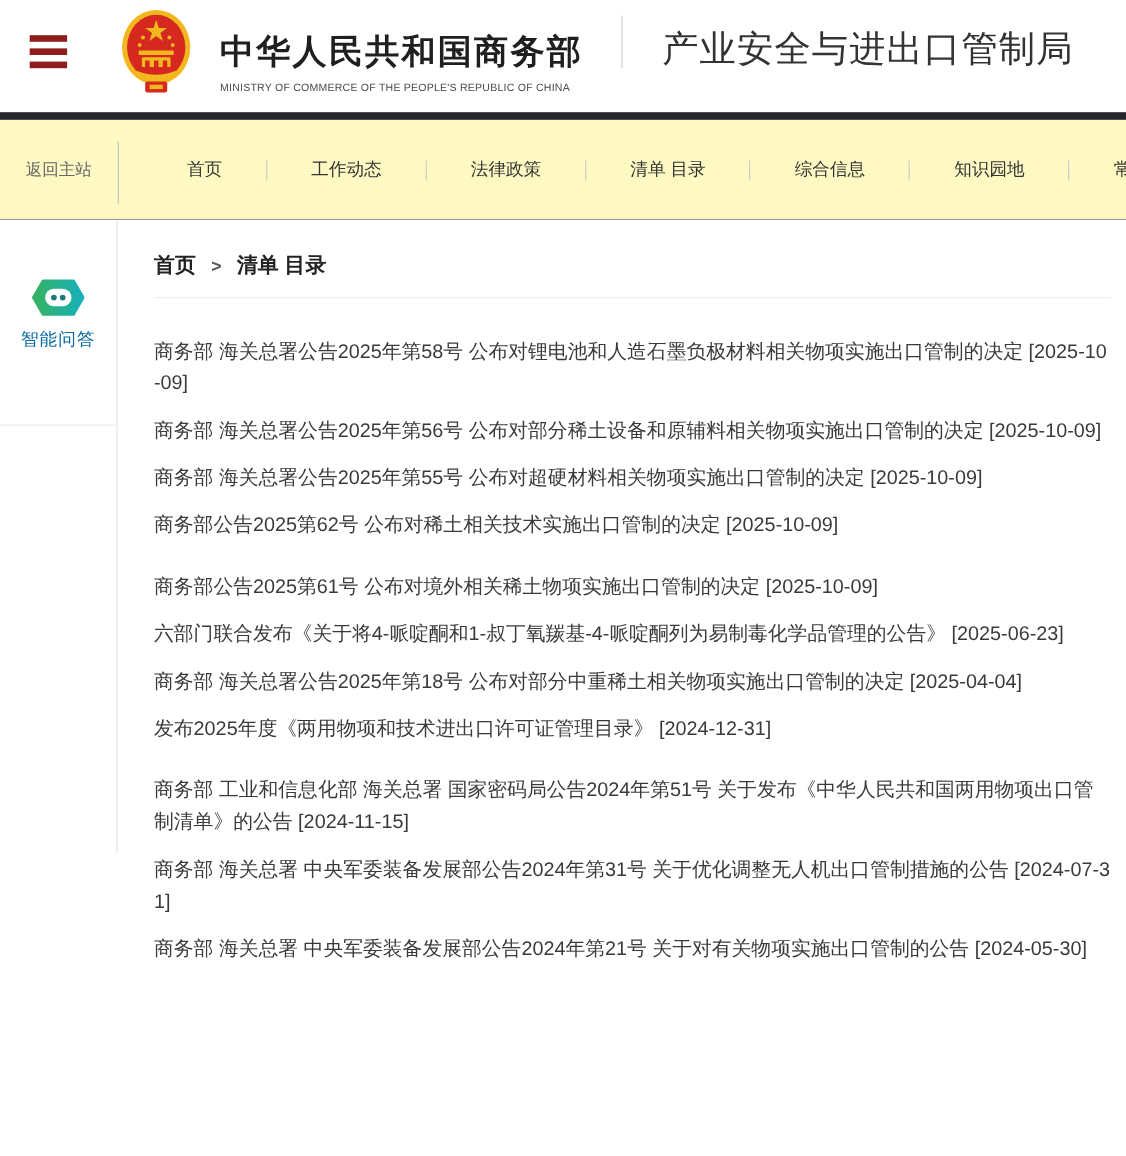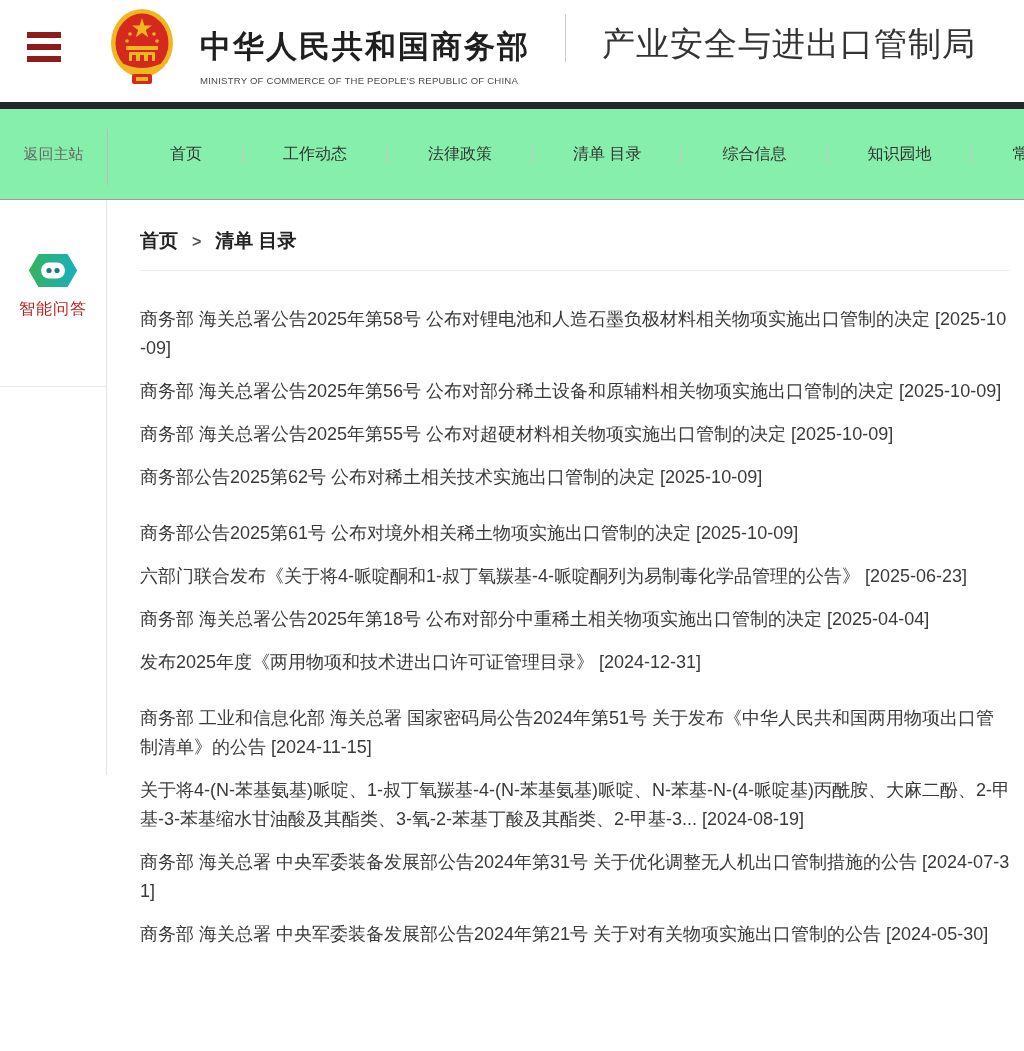--- a/index.html
+++ b/index.html
@@ -19,38 +19,38 @@
   .ministry-en { margin-top: 7px; font-size: 9.6px; color: #4a4a4a; letter-spacing: 0.2px; white-space: nowrap; }
   .header-divider { position: absolute; left: 565px; top: 14px; width: 1px; height: 48px; background: #ccc; }
   .bureau-title { position: absolute; left: 602px; top: 22px; font-size: 33px; font-weight: 500;
     color: #333; letter-spacing: 1px; white-space: nowrap; cursor: pointer; text-align: center; }
 
   
   .dark-bar { position: absolute; left: 0; top: 102px; width: 1024px; height: 7px; background: #27272b; }
 
   
   .navbar { position: absolute; left: 0; top: 109px; width: 1024px; height: 91px;
-    background: #86efac; border-bottom: 1px solid #9c9c9c; }
+    background: #fef9c3; border-bottom: 1px solid #9c9c9c; }
   .back-home { position: absolute; left: 0; top: 0; width: 107px; height: 91px;
     display: flex; align-items: center; justify-content: center;
     font-size: 15px; color: #666; cursor: pointer; }
   .nav-long-divider { position: absolute; left: 107px; top: 20px; width: 1px; height: 56px; background: #bbb; }
   .nav-items { position: absolute; left: 108px; top: 0; width: 916px; height: 91px;
     display: flex; align-items: center; overflow: hidden; white-space: nowrap; }
   .nav-item { font-size: 16px; color: #333; margin: 0 40px; cursor: pointer; flex: 0 0 auto; }
   .nav-item:first-child { margin-left: 62px; }
   .nav-sep { width: 1px; height: 18px; background: #c9c9c9; flex: 0 0 auto; }
 
   
   .sidebar { position: absolute; left: 0; top: 200px; width: 107px; height: 575px;
     border-right: 1px solid #e2e2e2; }
   .qa-cell { width: 100%; height: 187px; border-bottom: 1px solid #e8e8e8;
     display: flex; flex-direction: column; align-items: center; cursor: pointer; }
   .qa-icon { margin-top: 52px; width: 48px; height: 37px; }
-  .qa-label { margin-top: 10px; font-size: 16px; color: #b91c1c; letter-spacing: 1px; }
+  .qa-label { margin-top: 10px; font-size: 16px; color: #0369a1; letter-spacing: 1px; }
 
   
   .main { position: absolute; left: 107px; top: 200px; width: 917px; height: 851px;
     padding: 28px 14px 0 33px; overflow: hidden; }
   .breadcrumb { display: flex; align-items: baseline; font-size: 19px; font-weight: bold; color: #222;
     padding-bottom: 16px; border-bottom: 1px solid #ededed; }
   .crumb { cursor: pointer; }
   .crumb-sep { margin: 0 14px; font-size: 16px; color: #555; font-weight: bold; }
 
   .news-list { margin-top: 34px; }
@@ -151,19 +151,18 @@
     <div class="news-list">
         <div class="news-item"><span class="news-text">商务部 海关总署公告2025年第58号 公布对锂电池和人造石墨负极材料相关物项实施出口管制的决定 </span><span class="news-date">[2025-10-09]</span></div>
         <div class="news-item"><span class="news-text">商务部 海关总署公告2025年第56号 公布对部分稀土设备和原辅料相关物项实施出口管制的决定 </span><span class="news-date">[2025-10-09]</span></div>
         <div class="news-item"><span class="news-text">商务部 海关总署公告2025年第55号 公布对超硬材料相关物项实施出口管制的决定 </span><span class="news-date">[2025-10-09]</span></div>
         <div class="news-item"><span class="news-text">商务部公告2025第62号 公布对稀土相关技术实施出口管制的决定 </span><span class="news-date">[2025-10-09]</span></div>
         <div class="news-item group-break"><span class="news-text">商务部公告2025第61号 公布对境外相关稀土物项实施出口管制的决定 </span><span class="news-date">[2025-10-09]</span></div>
         <div class="news-item"><span class="news-text">六部门联合发布《关于将4-哌啶酮和1-叔丁氧羰基-4-哌啶酮列为易制毒化学品管理的公告》 </span><span class="news-date">[2025-06-23]</span></div>
         <div class="news-item"><span class="news-text">商务部 海关总署公告2025年第18号 公布对部分中重稀土相关物项实施出口管制的决定 </span><span class="news-date">[2025-04-04]</span></div>
         <div class="news-item"><span class="news-text">发布2025年度《两用物项和技术进出口许可证管理目录》 </span><span class="news-date">[2024-12-31]</span></div>
         <div class="news-item group-break"><span class="news-text">商务部 工业和信息化部 海关总署 国家密码局公告2024年第51号 关于发布《中华人民共和国两用物项出口管制清单》的公告 </span><span class="news-date">[2024-11-15]</span></div>
-        <div class="news-item"><span class="news-text">关于将4-(N-苯基氨基)哌啶、1-叔丁氧羰基-4-(N-苯基氨基)哌啶、N-苯基-N-(4-哌啶基)丙酰胺、大麻二酚、2-甲基-3-苯基缩水甘油酸及其酯类、3-氧-2-苯基丁酸及其酯类、2-甲基-3... </span><span class="news-date">[2024-08-19]</span></div>
         <div class="news-item"><span class="news-text">商务部 海关总署 中央军委装备发展部公告2024年第31号 关于优化调整无人机出口管制措施的公告 </span><span class="news-date">[2024-07-31]</span></div>
         <div class="news-item"><span class="news-text">商务部 海关总署 中央军委装备发展部公告2024年第21号 关于对有关物项实施出口管制的公告 </span><span class="news-date">[2024-05-30]</span></div>
       </div>
   </div>
 
 </div>
 
 </body></html>

